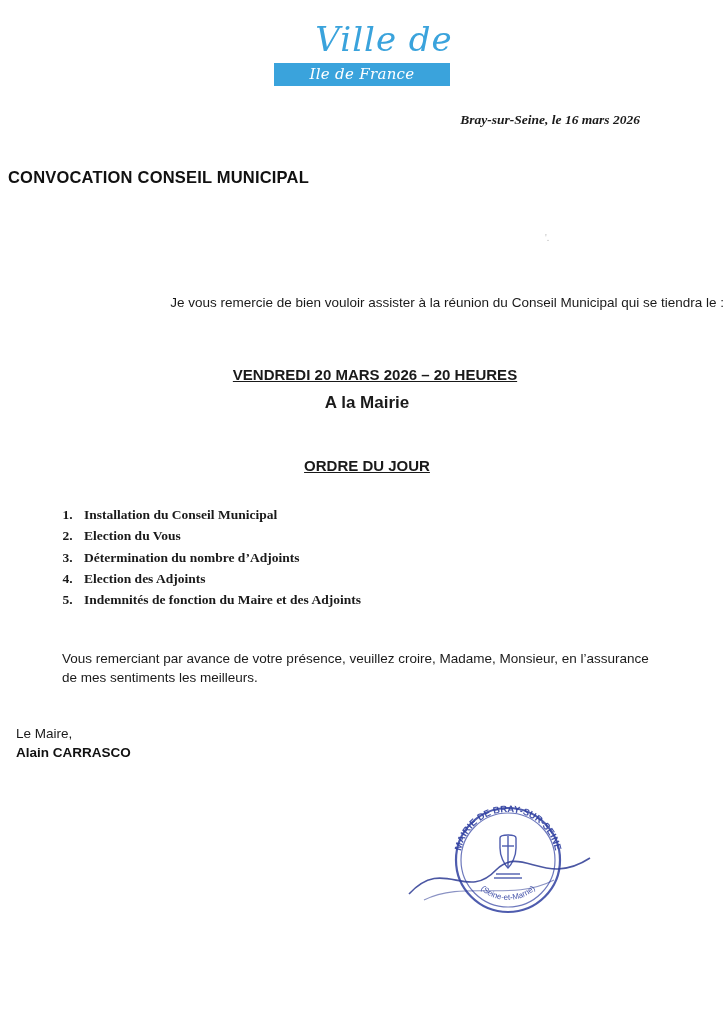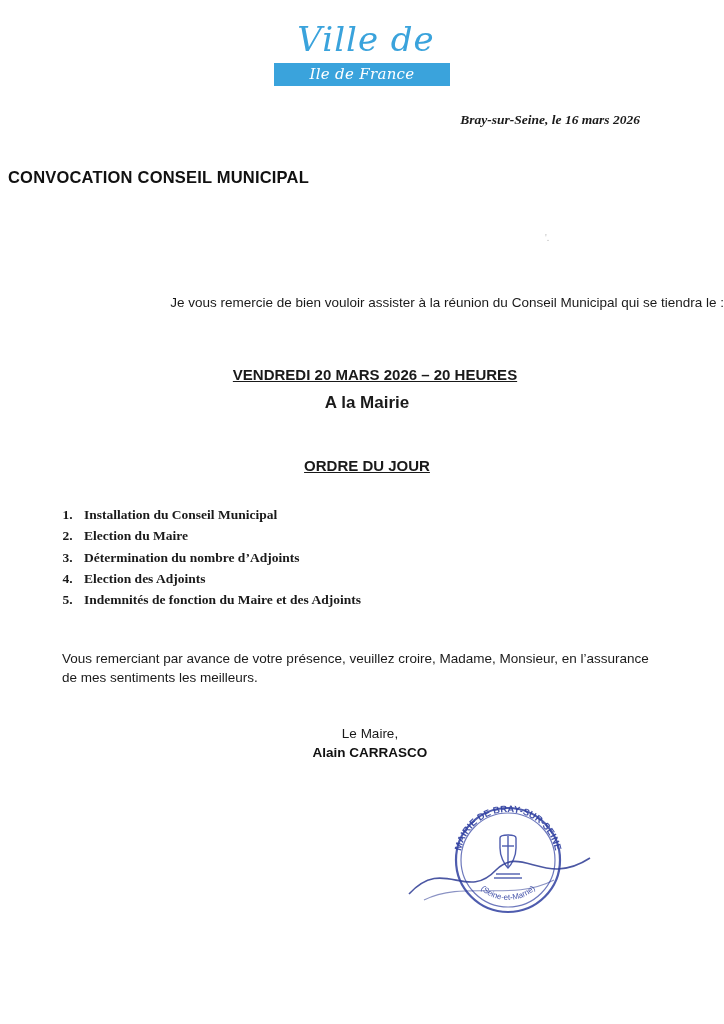--- a/index.html
+++ b/index.html
@@ -37,21 +37,21 @@
   }
   .logo-script {
     font-family: "DejaVu Serif", serif;
     font-style: italic;
     font-size: 34px;
     color: #3aa3dc;
     letter-spacing: 1px;
     line-height: 1;
     margin-bottom: 2px;
     position: relative;
-    left: 4px;
+    left: 22px;
     white-space: nowrap;
   }
   .logo-main {
     font-family: "Liberation Sans", sans-serif;
     font-weight: bold;
     font-size: 30px;
     letter-spacing: 0.5px;
     color: #111111;
     display: flex;
     align-items: center;
@@ -144,21 +144,21 @@
   }
   .closing {
     margin-top: 38px;
     padding: 0 62px 0 62px;
     font-size: 13.5px;
     line-height: 1.45;
     color: #1a1a1a;
   }
   .signature {
     margin-top: 38px;
-    text-align: center;
+    text-align: left;
     padding-left: 16px;
   }
   .sig-role {
     font-size: 13.5px;
     color: #1a1a1a;
   }
   .sig-name {
     margin-top: 4px;
     font-weight: bold;
     font-size: 13.5px;
@@ -208,21 +208,21 @@
   <span class="faint-mark" style="left:545px; top:232px;">'.</span>
 
   <div class="intro">Je vous remercie de bien vouloir assister à la réunion du Conseil Municipal qui se tiendra le :</div>
 
   <div class="meeting-when">VENDREDI 20 MARS 2026 – 20 HEURES</div>
   <div class="meeting-where">A la Mairie</div>
 
   <div class="agenda-title">ORDRE DU JOUR</div>
   <ol class="agenda">
     <li>Installation du Conseil Municipal</li>
-    <li>Election du Maire</li>
+    <li>Election du Vous</li>
     <li>Détermination du nombre d’Adjoints</li>
     <li>Election des Adjoints</li>
     <li>Indemnités de fonction  du Maire et des Adjoints</li>
   </ol>
 
   <div class="closing">Vous remerciant par avance de votre présence, veuillez croire, Madame, Monsieur, en l’assurance de mes sentiments les meilleurs.</div>
 
   <div class="signature">
     <div class="sig-role">Le Maire,</div>
     <div class="sig-name">Alain CARRASCO</div>

